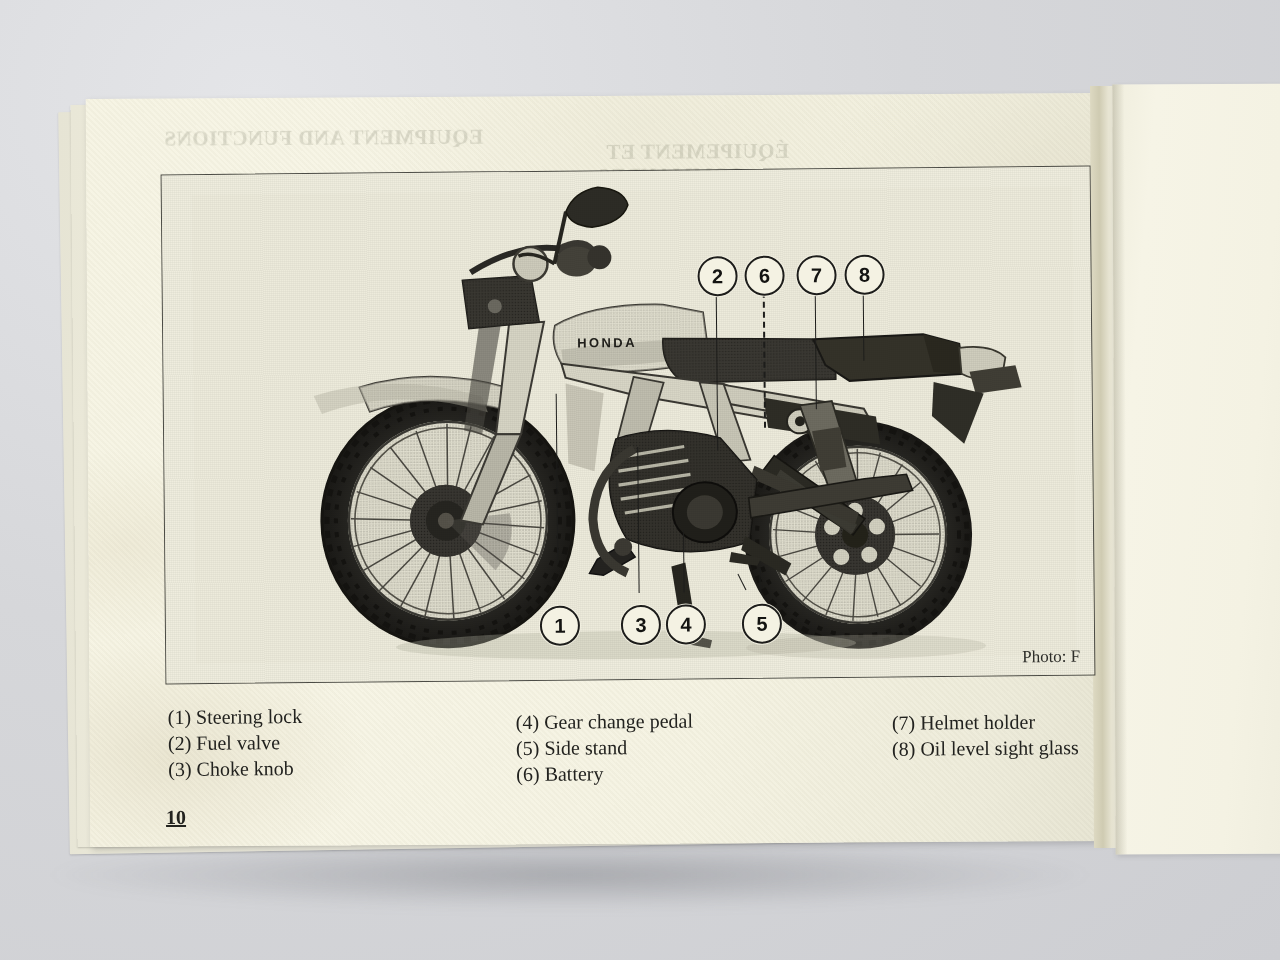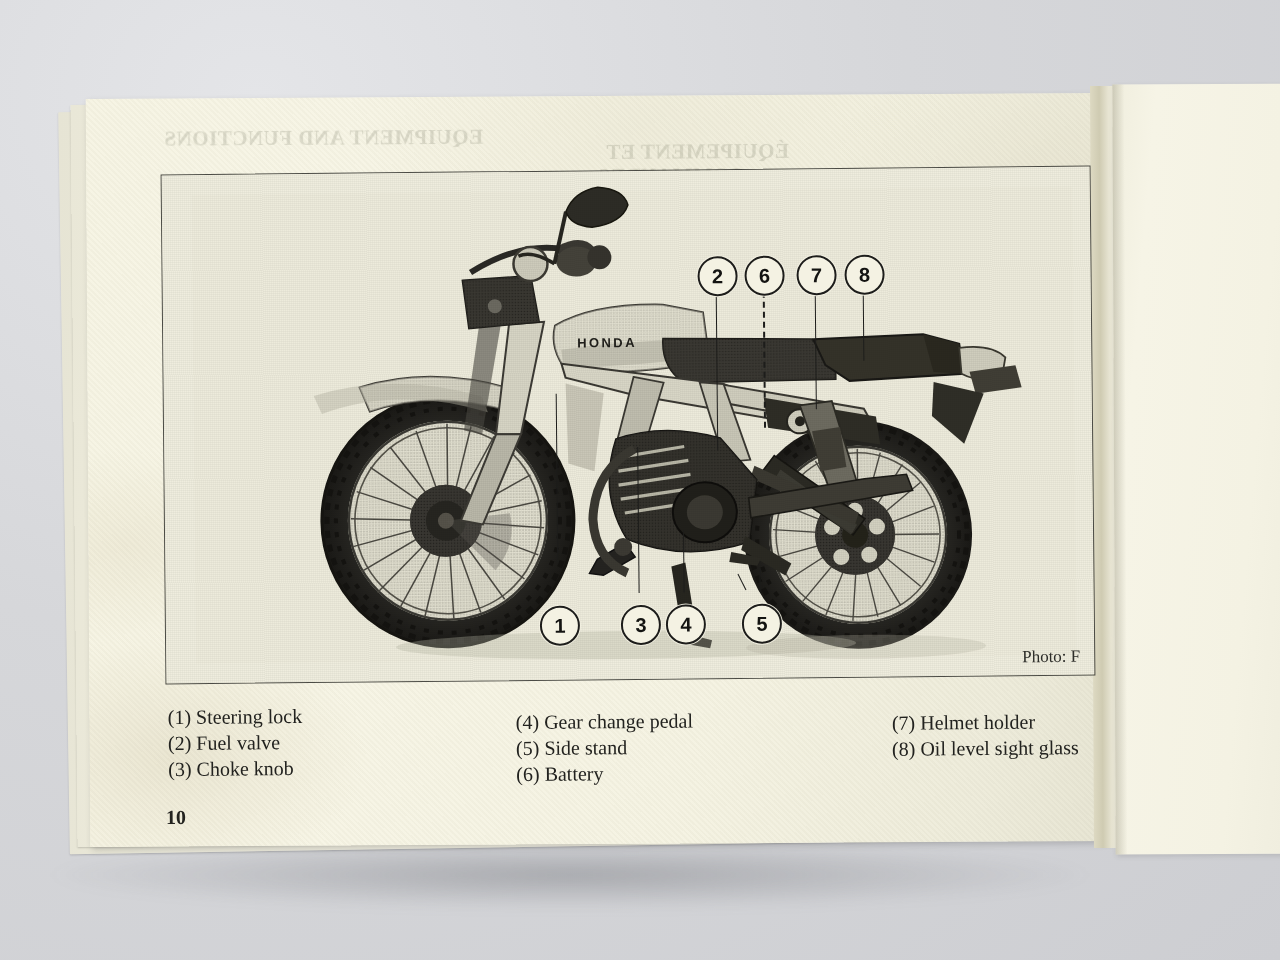--- a/index.html
+++ b/index.html
@@ -139,21 +139,21 @@
     white-space:nowrap;
   }
   #cap-col-1{left:0;}
   #cap-col-2{left:348px;top:8px;}
   #cap-col-3{left:724px;top:12px;}
 
   #page-number{
     position:absolute;left:166px;top:806px;
     transform:rotate(-0.5deg);
     font-family:"Liberation Serif",serif;
-    font-weight:bold;font-size:20px;color:#23231f;
+    font-weight:bold;font-size:20px;color:#23231f;text-decoration:underline;
   }
 
   
   #halftone{
     position:absolute;inset:0;
     background-image:
       repeating-linear-gradient(0deg, rgba(0,0,0,.05) 0 1px, rgba(0,0,0,0) 1px 2px),
       repeating-linear-gradient(90deg, rgba(0,0,0,.04) 0 1px, rgba(0,0,0,0) 1px 2px);
     pointer-events:none;mix-blend-mode:multiply;opacity:.55;
     z-index:4;

